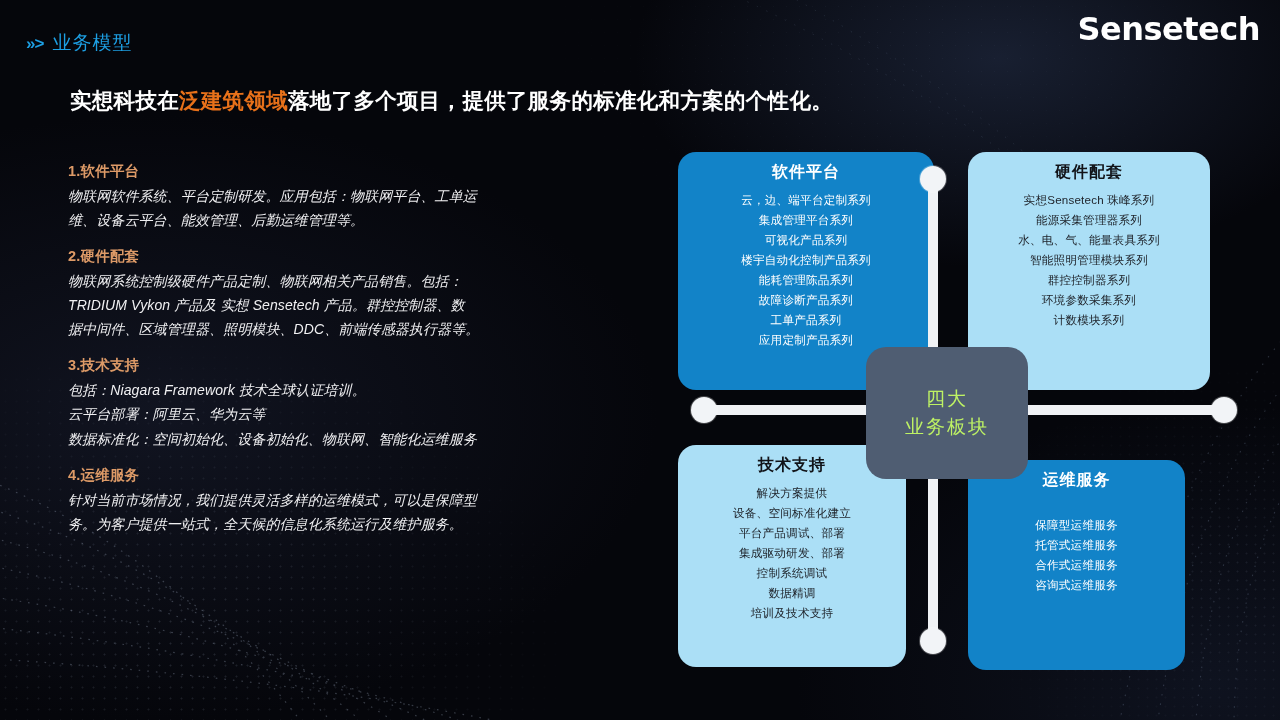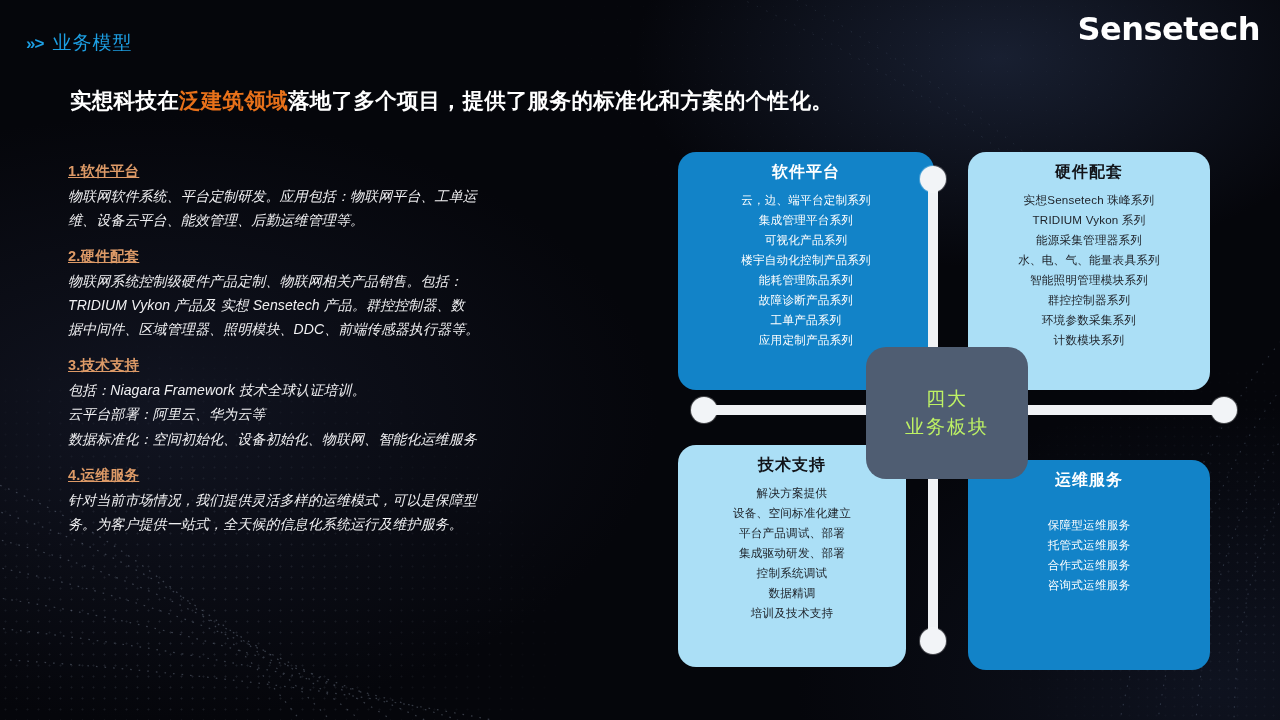--- a/index.html
+++ b/index.html
@@ -98,21 +98,20 @@
     width: 510px;
   }
   .block { margin-bottom: 15px; }
   .block:last-child { margin-bottom: 0; }
   .block-title {
     color: #dd9a67;
     font-size: 14.5px;
     font-weight: 700;
     margin-bottom: 3px;
     letter-spacing: .2px;
-    text-decoration: underline;
   }
   .block-body {
     color: #f0f0f2;
     font-size: 14px;
     line-height: 1.72;
     letter-spacing: .1px;
     font-style: italic;
   }
   .block-body p { margin: 0; }
 
@@ -147,21 +146,21 @@
   .card-dark .card-title { color: #ffffff; }
   .card-dark li { color: #ffffff; }
 
   .card-light { background: #abdff6; }
   .card-light .card-title { color: #111318; }
   .card-light li { color: #1c2027; }
 
   #card-software { left: 10px;  top: 12px;  width: 256px; height: 238px; }
   #card-hardware { left: 300px; top: 12px;  width: 242px; height: 238px; }
   #card-support  { left: 10px;  top: 305px; width: 228px; height: 222px; }
-  #card-ops      { left: 300px; top: 320px; width: 242px; height: 210px; }
+  #card-ops      { left: 300px; top: 320px; width: 217px; height: 210px; }
   #card-ops ul { margin-top: 24px; }
 
   .hub {
     position: absolute;
     left: 198px; top: 207px;
     width: 162px; height: 132px;
     border-radius: 20px;
     background: #4f5d72;
     display: flex;
     flex-direction: column;
@@ -289,21 +288,20 @@
         <li>故障诊断产品系列</li>
         <li>工单产品系列</li>
         <li>应用定制产品系列</li>
       </ul>
     </div>
 
     <div class="card card-light" id="card-hardware">
       <div class="card-title">硬件配套</div>
       <ul>
         <li>实想Sensetech 珠峰系列</li>
-        <li>TRIDIUM Vykon 系列</li>
         <li>能源采集管理器系列</li>
         <li>水、电、气、能量表具系列</li>
         <li>智能照明管理模块系列</li>
         <li>群控控制器系列</li>
         <li>环境参数采集系列</li>
         <li>计数模块系列</li>
       </ul>
     </div>
 
     <div class="card card-light" id="card-support">

